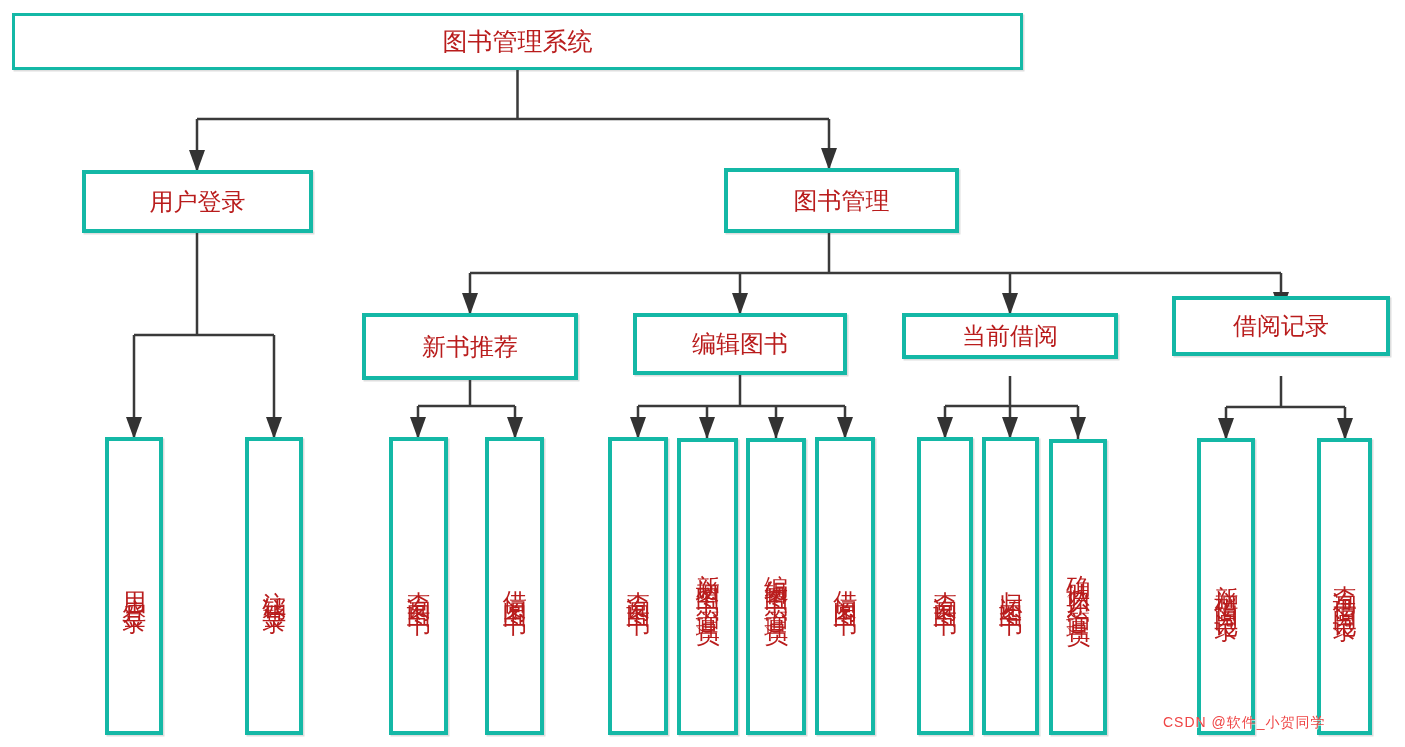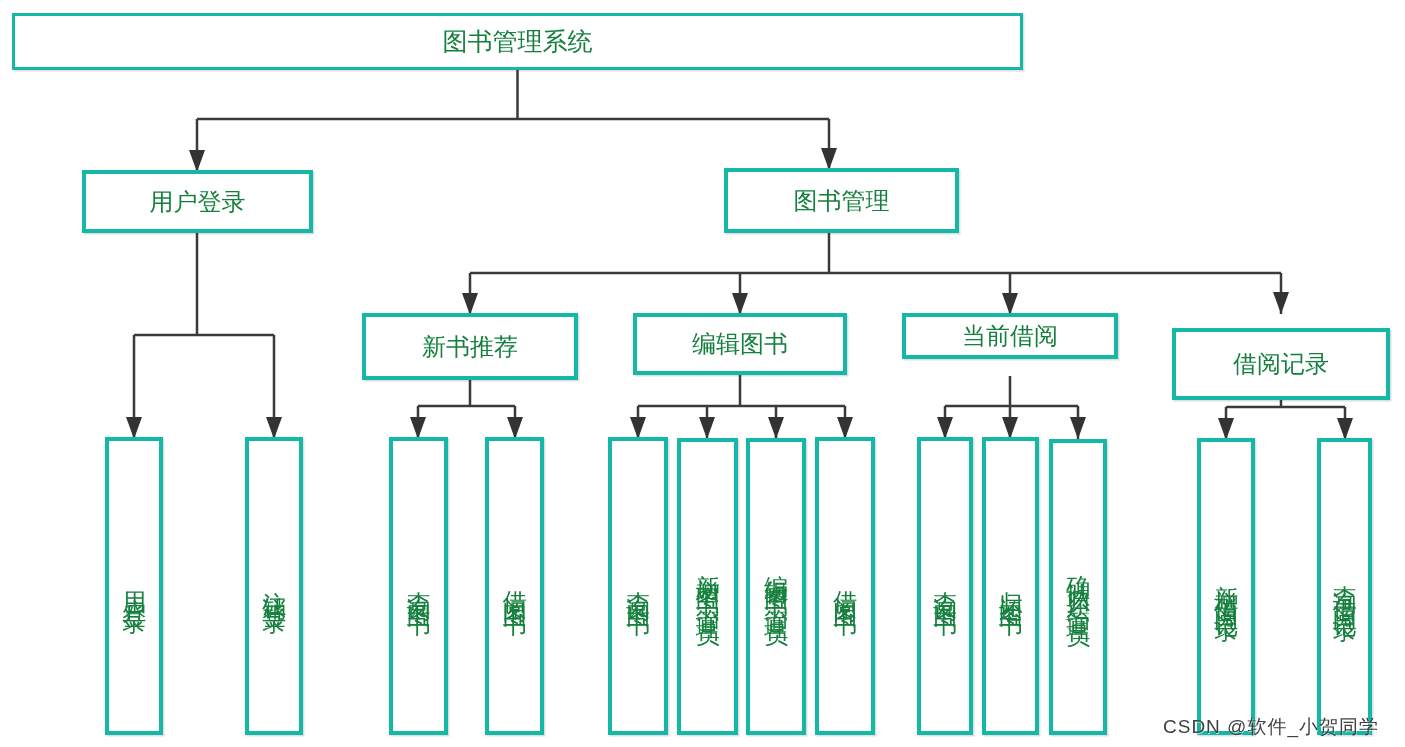--- a/index.html
+++ b/index.html
@@ -10,39 +10,39 @@
     font-family:"Liberation Sans","DejaVu Sans",sans-serif;
     overflow:hidden;
   }
   #wires{position:absolute;left:0;top:0;z-index:0;}
   .box{
     position:absolute;
     box-sizing:border-box;
     background:#ffffff;
     border:4px solid #14b8a6;
     display:flex;align-items:center;justify-content:center;
-    color:#15803d;
+    color:#b91c1c;
     z-index:1;
     box-shadow:1.5px 1.5px 0 rgba(70,70,70,0.18);
   }
   .lv1{border-width:3px;font-size:25px;}
   .lv2,.lv3{font-size:24px;}
   .leaf{font-size:24px;}
   .leaf .vtext{
     writing-mode:vertical-rl;
     text-orientation:mixed;
     letter-spacing:7px;
     line-height:1.1;
     white-space:nowrap;
   }
   .watermark{
     position:absolute;
     z-index:3;
-    font-size:19px;
-    color:#404040;
+    font-size:14px;
+    color:#ef4444;
     letter-spacing:1px;
     text-shadow:0.5px 0.5px 0 rgba(255,255,255,0.7);
   }
 </style>
 </head>
 <body>
 
 <div id="stage">
 
   <svg id="wires" width="1405" height="747" viewBox="0 0 1405 747">
@@ -89,21 +89,21 @@
 
   <div class="box lv3" style="left:362px;top:313px;width:216px;height:67px;">
     <span>新书推荐</span>
   </div>
   <div class="box lv3" style="left:633px;top:313px;width:214px;height:62px;">
     <span>编辑图书</span>
   </div>
   <div class="box lv3" style="left:902px;top:313px;width:216px;height:46px;">
     <span>当前借阅</span>
   </div>
-  <div class="box lv3" style="left:1172px;top:328px;width:218px;height:72px;">
+  <div class="box lv3" style="left:1172px;top:296px;width:218px;height:60px;">
     <span>借阅记录</span>
   </div>
 
   <div class="box leaf" style="left:105px;top:437px;width:58px;height:298px;">
     <span class="vtext">用户登录</span>
   </div>
   <div class="box leaf" style="left:245px;top:437px;width:58px;height:298px;">
     <span class="vtext">注销登录</span>
   </div>
 

